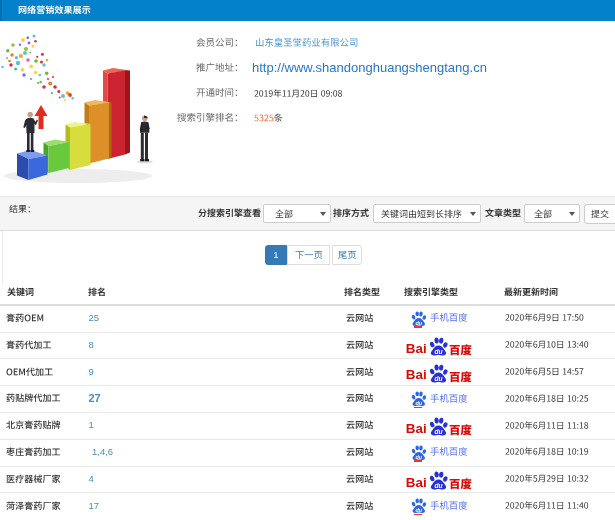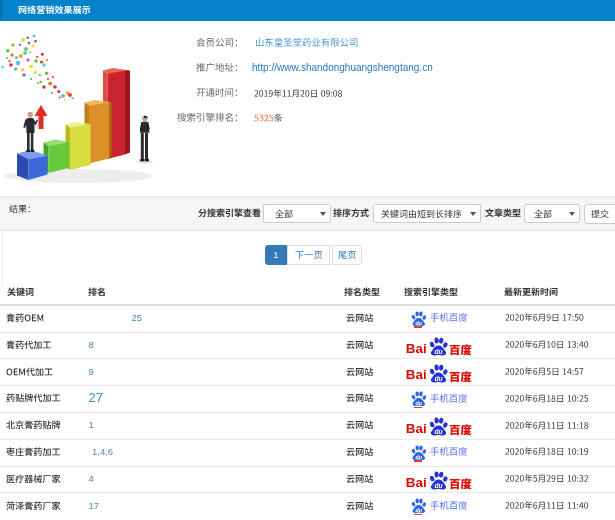--- a/index.html
+++ b/index.html
@@ -200,21 +200,21 @@
         <use href="#q31" x="4000"></use>
         <use href="#q32" x="5000"></use>
         <use href="#q33" x="6000"></use>
         <use href="#q34" x="7000"></use>
         <use href="#q35" x="8000"></use>
         <use href="#q10" x="9000"></use>
         <use href="#q11" x="10000"></use>
       </g>
     </g>
   </svg>
-<div style="position:absolute;left:252px;top:59.5px;height:15px;line-height:15px;font-size:10px;color:#2478c8;font-weight:normal;white-space:nowrap;text-align:right;">http://www.shandonghuangshengtang.cn</div>
+<div style="position:absolute;left:252px;top:59.5px;height:15px;line-height:15px;font-size:13px;color:#2478c8;font-weight:normal;white-space:nowrap;text-align:right;">http://www.shandonghuangshengtang.cn</div>
 <svg style="position:absolute;left:254px;top:87.2px" width="91" height="13">
     <g transform="translate(0,9.60) scale(0.008650,-0.008650)">
       <g fill="#333">
         <use href="#q36"></use>
         <use href="#q37" x="555"></use>
         <use href="#q38" x="1110"></use>
         <use href="#q39" x="1665"></use>
         <use href="#q40" x="2220"></use>
         <use href="#q38" x="3220"></use>
         <use href="#q38" x="3775"></use>
@@ -502,21 +502,21 @@
     <g transform="translate(0,10.26) scale(0.009100,-0.009100)">
       <g fill="#333">
         <use href="#q90"></use>
         <use href="#q91" x="1000"></use>
         <use href="#q92" x="2000"></use>
         <use href="#q93" x="2754"></use>
         <use href="#q94" x="3354"></use>
       </g>
     </g>
   </svg>
-<div style="position:absolute;left:88.5px;top:309.9px;height:16px;line-height:16px;font-size:9.5px;color:#4a8bc2;font-weight:normal;white-space:nowrap;margin-left:43px;">25</div>
+<div style="position:absolute;left:88.5px;top:309.9px;height:16px;line-height:16px;font-size:9.5px;color:#4a8bc2;font-weight:normal;white-space:nowrap;">25</div>
 <svg style="position:absolute;left:346px;top:310.9px" width="30" height="14">
     <g transform="translate(0,10.26) scale(0.009100,-0.009100)">
       <g fill="#333">
         <use href="#q95"></use>
         <use href="#q96" x="1000"></use>
         <use href="#q97" x="2000"></use>
       </g>
     </g>
   </svg>
 <svg style="position:absolute;left:410.9px;top:310.5px" width="15.5" height="15.5" viewBox="0 0 24 24">
@@ -690,21 +690,21 @@
       <g fill="#333">
         <use href="#q91"></use>
         <use href="#q110" x="1000"></use>
         <use href="#q111" x="2000"></use>
         <use href="#q104" x="3000"></use>
         <use href="#q105" x="4000"></use>
         <use href="#q106" x="5000"></use>
       </g>
     </g>
   </svg>
-<div style="position:absolute;left:88.5px;top:390.3px;height:16px;line-height:16px;font-size:13px;color:#4a8bc2;font-weight:normal;white-space:nowrap;">27</div>
+<div style="position:absolute;left:88.5px;top:390.3px;height:16px;line-height:16px;font-size:11px;color:#4a8bc2;font-weight:bold;white-space:nowrap;">27</div>
 <svg style="position:absolute;left:346px;top:391.3px" width="30" height="14">
     <g transform="translate(0,10.26) scale(0.009100,-0.009100)">
       <g fill="#333">
         <use href="#q95"></use>
         <use href="#q96" x="1000"></use>
         <use href="#q97" x="2000"></use>
       </g>
     </g>
   </svg>
 <svg style="position:absolute;left:410.9px;top:390.9px" width="15.5" height="15.5" viewBox="0 0 24 24">

